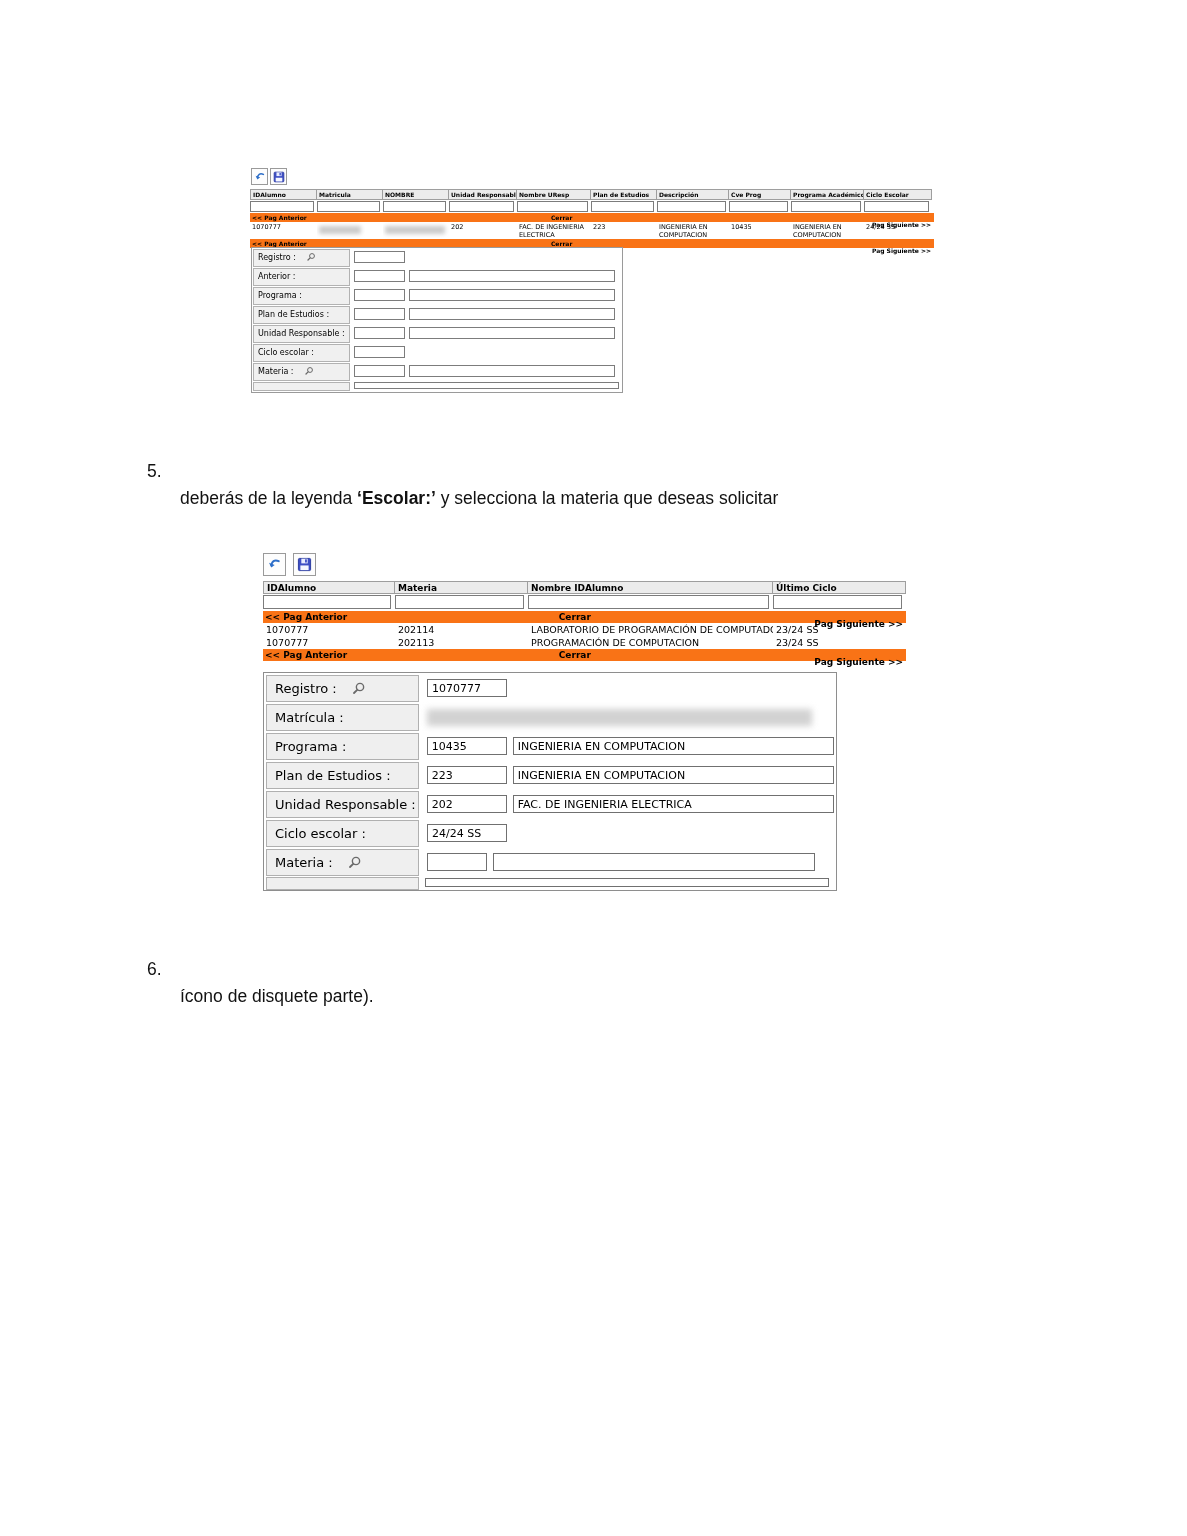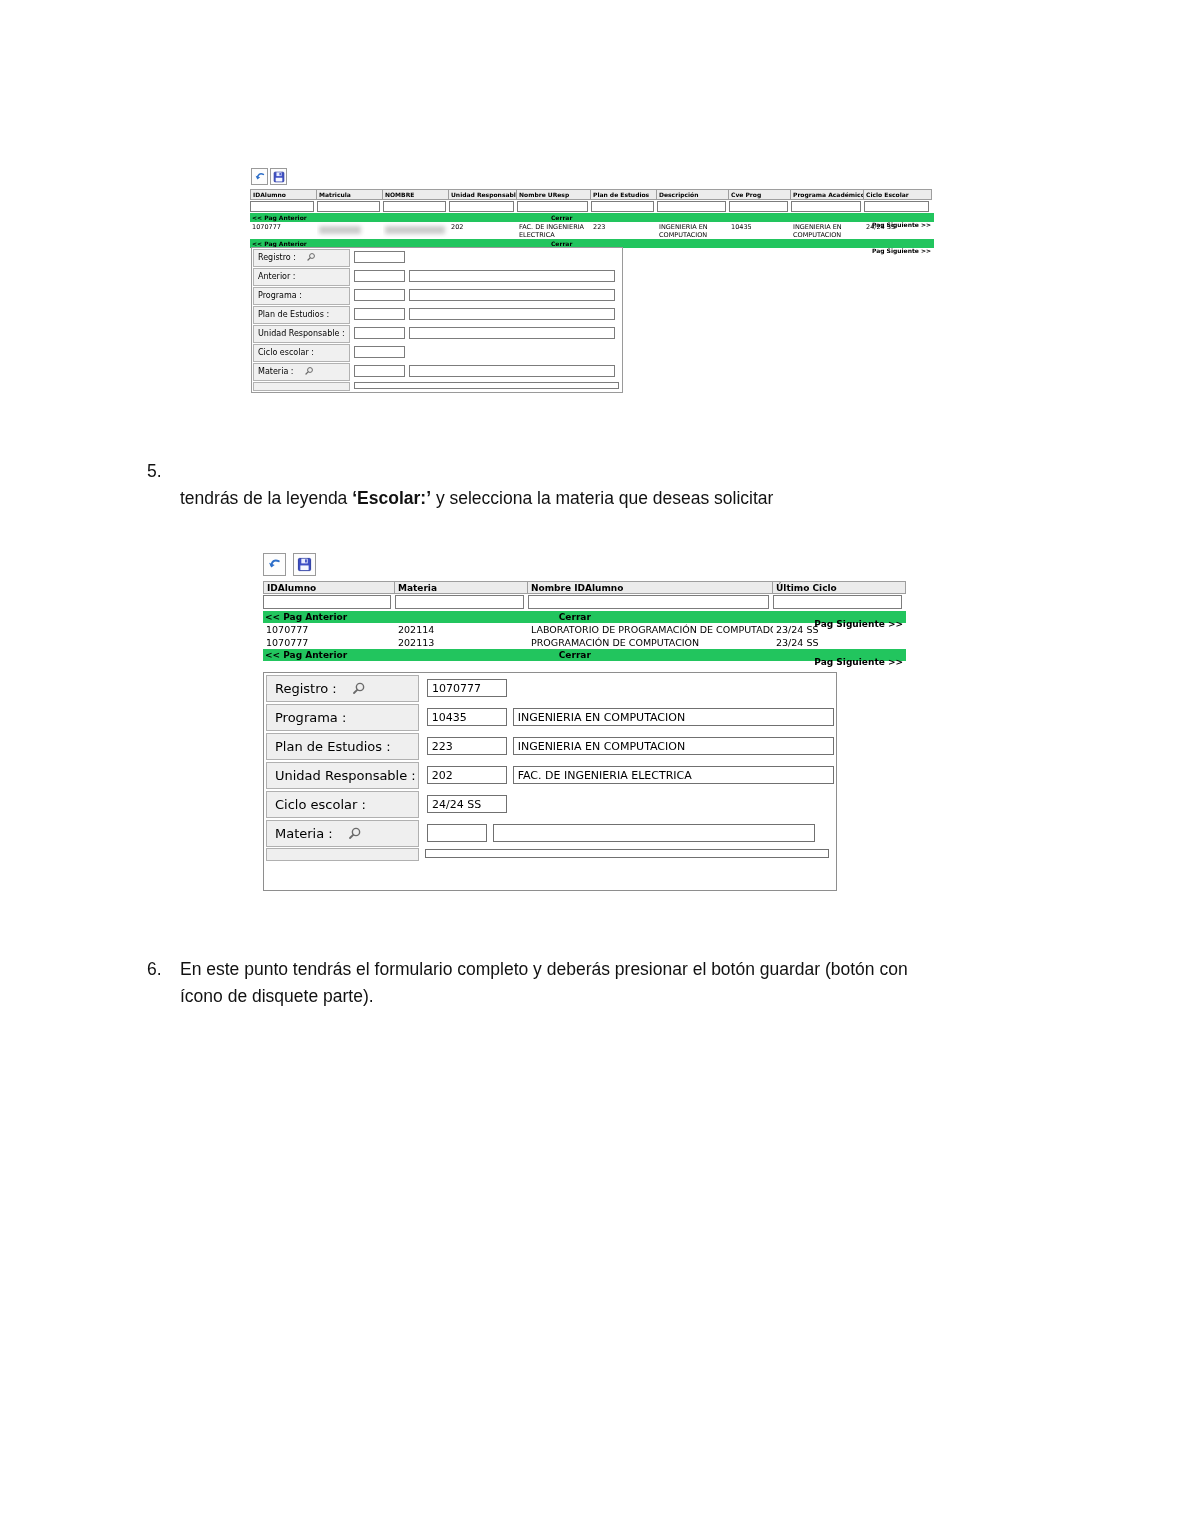--- a/index.html
+++ b/index.html
@@ -9,21 +9,21 @@
   
   .shot{position:absolute;}
   .tbar{position:absolute;display:flex;}
   .tbtn{background:#fdfdfd;border:1px solid #9a9a9a;display:flex;align-items:center;justify-content:center;padding:0;cursor:pointer;}
   .grid-row{display:flex;}
   .hcell{background:#ececec;border:1px solid #9e9e9e;border-left:none;box-sizing:border-box;
          font-weight:bold;overflow:hidden;white-space:nowrap;}
   .hcell:first-child{border-left:1px solid #9e9e9e;}
   .fcell{box-sizing:border-box;padding:1px 3px 1px 0;}
   .fcell input{width:100%;box-sizing:border-box;border:1px solid #7c7c7c;background:#fff;display:block;}
-  .navrow{position:relative;background:#22c55e;font-weight:bold;}
+  .navrow{position:relative;background:#f97316;font-weight:bold;}
   .navrow .nv-prev{position:absolute;left:2px;top:1px;}
   .navrow .nv-close{position:absolute;left:44%;top:1px;}
   .navrow .nv-next{position:absolute;right:3px;top:8px;}
   .dcell{box-sizing:border-box;overflow:hidden;padding:1px 2px;}
   .blur{background:#cbcbcb;filter:blur(2px);border-radius:1px;}
 
   
   .shot1{left:250px;top:168px;width:686px;height:224px;}
   .shot1 .tbar{left:1px;top:0;gap:2px;}
   .shot1 .tbtn{width:17px;height:17px;}
@@ -241,21 +241,21 @@
       <div class="f1bottom">
         <div class="f1labE"></div>
         <input style="">
       </div>
     </div>
   </div>
 
   <div class="step step5">
     <span class="num">5.</span>
     <span class="stext"><br>
-      <span>tendrás de la leyenda </span><b>‘Escolar:’</b><span> y selecciona la materia que deseas solicitar</span>
+      <span>deberás de la leyenda </span><b>‘Escolar:’</b><span> y selecciona la materia que deseas solicitar</span>
     </span>
   </div>
 
   <div class="shot shot2">
     <div class="tbar">
       <button class="tbtn" title="">
         <svg viewBox="0 0 16 16">
           <path d="M12.5 4.5 C8 2.2 4.8 5 4.6 9" fill="none" stroke="#2e6fc9" stroke-width="2.1" stroke-linecap="round"></path>
           <path d="M2.2 6.2 L4.6 11.2 L8.2 8.4 Z" fill="#2e6fc9"></path>
         </svg>
@@ -323,20 +323,26 @@
             <svg width="15" height="15" viewBox="0 0 14 14">
                 <circle cx="8.4" cy="5.6" r="3.4" fill="none" stroke="#6a6a6a" stroke-width="1.3"></circle>
                 <line x1="5.8" y1="8.2" x2="2.8" y2="11.2" stroke="#6a6a6a" stroke-width="1.7" stroke-linecap="round"></line>
               </svg>
           </span>
         </div>
         <input class="f2small" value="1070777" style="">
       </div>
       <div class="f2row">
         <div class="f2lab">
+            <span>Matrícula :</span>
+          </div>
+        <div class="f2blur"></div>
+      </div>
+      <div class="f2row">
+        <div class="f2lab">
             <span>Programa :</span>
           </div>
         <input class="f2small" value="10435" style="">
         <input class="f2long" value="INGENIERIA EN COMPUTACION" style="">
       </div>
       <div class="f2row">
         <div class="f2lab">
             <span>Plan de Estudios :</span>
           </div>
         <input class="f2small" value="223" style="">
@@ -370,18 +376,18 @@
       </div>
       <div class="f2bottom">
         <div class="f2labE"></div>
         <input style="">
       </div>
     </div>
   </div>
 
   <div class="step step6">
     <span class="num">6.</span>
-    <span class="stext"><span>En este punto tendrás el formulario completo y deberás presionar el botón guardar (botón con</span><br>
+    <span class="stext"><br>
       <span>ícono de disquete parte).</span>
     </span>
   </div>
 
 </div>
 
 </body></html>

